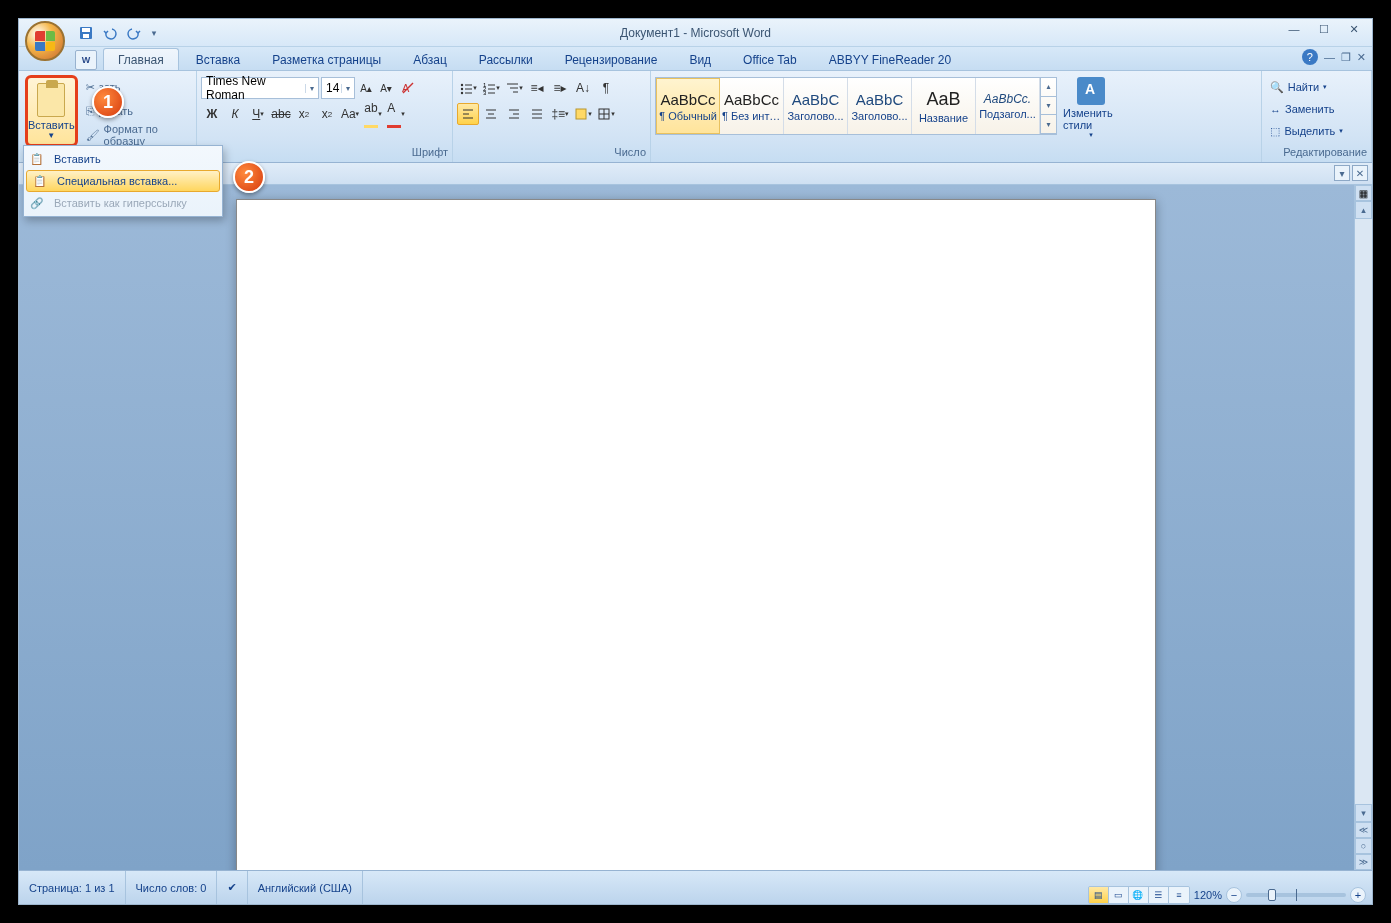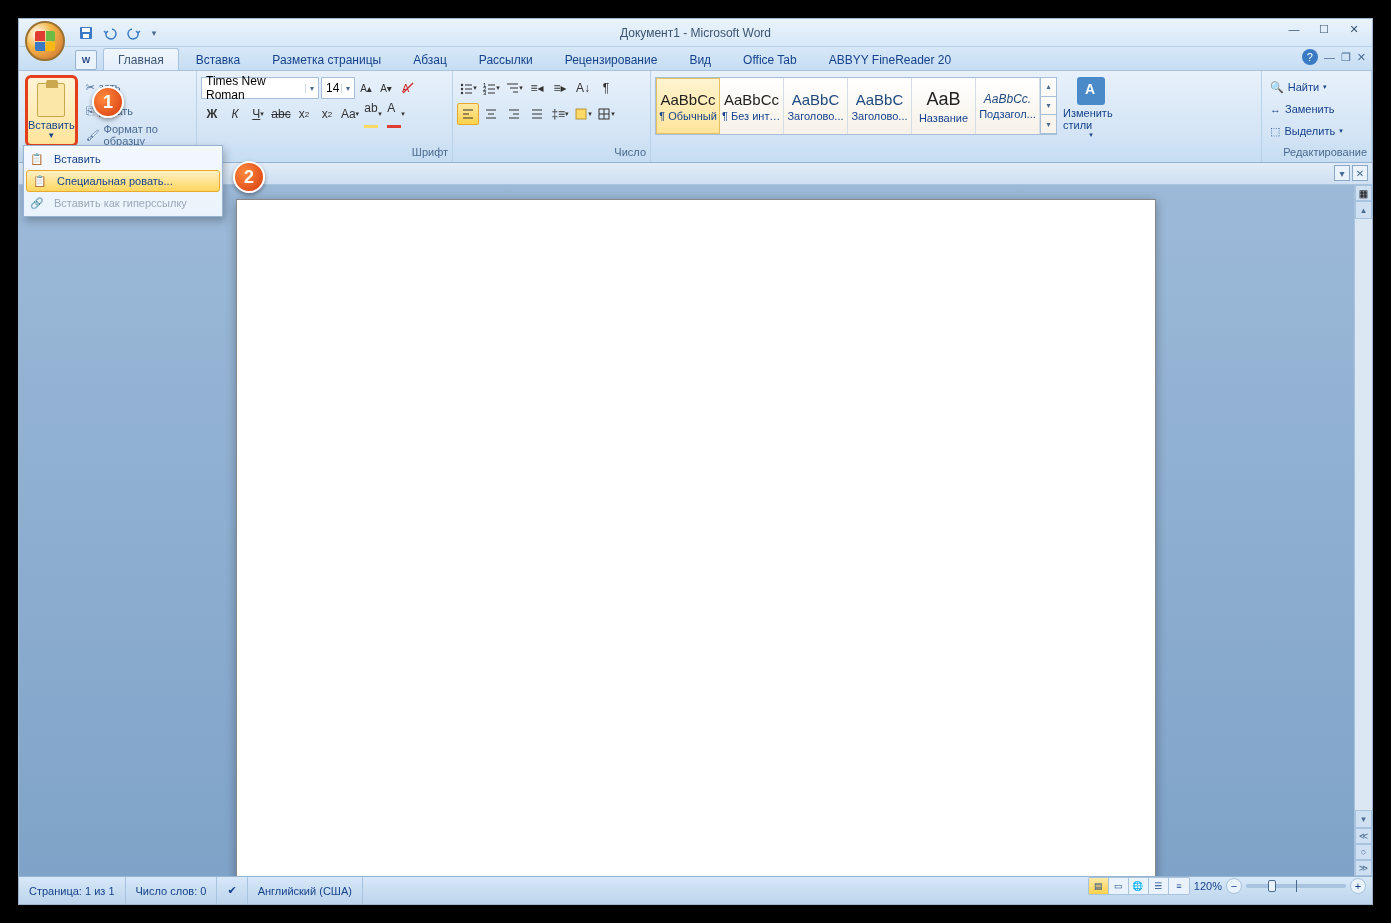--- a/index.html
+++ b/index.html
@@ -98,21 +98,21 @@
 
 .doc-area { flex:1; background: linear-gradient(#9cb9d8,#7fa3c8); display:flex; justify-content:center; overflow:hidden; position:relative;}
 .page { width: 920px; height: 1200px; background:#fff; margin-top:14px; box-shadow: 0 2px 10px rgba(0,0,0,.3); border:1px solid #888;}
 .vscroll { position:absolute; right:0; top:0; bottom:0; width:18px; background:#dbe7f3; border-left:1px solid #a7c3de; display:flex; flex-direction:column;}
 .vscroll .arrow { height:18px; background:#cfe0f2; border:1px solid #a7c3de; display:flex; align-items:center;justify-content:center; font-size:9px; color:#4a6a90;}
 .vscroll .track { flex:1; position:relative;}
 .vscroll .ruler-toggle { height:16px; background:#cfe0f2; border:1px solid #a7c3de; display:flex; align-items:center; justify-content:center; font-size:10px;}
 .vscroll .nav { height:16px; background:#cfe0f2; border:1px solid #a7c3de; display:flex; align-items:center; justify-content:center; font-size:9px; color:#4a6a90;}
 
 
-.statusbar { height: 28px; background: linear-gradient(#d7e8f8,#bcd4ec); border-top:1px solid #96b3d2; display:flex; align-items:flex-start; font-size:11px; color:#15428b; }
+.statusbar { height: 34px; background: linear-gradient(#d7e8f8,#bcd4ec); border-top:1px solid #96b3d2; display:flex; align-items:flex-end; font-size:11px; color:#15428b; }
 .statusbar .cell { padding:0 10px; border-right:1px solid #a7c3de; height:100%; display:flex; align-items:center; gap:4px;}
 .statusbar .right { margin-left:auto; display:flex; align-items:center; gap:4px; padding-right:6px;}
 .view-btns { display:flex; border:1px solid #a7c3de; border-radius:2px; overflow:hidden;}
 .view-btns div { width:20px; height:16px; border-right:1px solid #a7c3de; background:#eaf3fb; display:flex; align-items:center; justify-content:center; font-size:9px;}
 .view-btns div.sel { background: linear-gradient(#ffe9a6,#ffd24a);}
 .zoom-slider { width:100px; height:4px; background:#a7c3de; position:relative; border-radius:2px;}
 .zoom-slider::before { content:''; position:absolute; left:50%; top:-4px; width:1px; height:12px; background:#4a6a90;}
 .zoom-slider .thumb { position:absolute; left:22%; top:-4px; width:8px; height:12px; background:#eaf3fb; border:1px solid #4a6a90; border-radius:2px;}
 .zoom-btn { width:16px; height:16px; border:1px solid #a7c3de; border-radius:8px; background:#eaf3fb; display:flex; align-items:center; justify-content:center; font-size:11px; color:#15428b;}
 
@@ -410,21 +410,21 @@
       <div class="group-label">Редактирование</div>
     </div>
 
     <div class="paste-menu">
       <div class="menu-item">
         <span class="mico">📋</span>
         <span>Вставить</span>
       </div>
       <div class="menu-item hl">
         <span class="mico">📋</span>
-        <span>Специальная ровать...</span>
+        <span>Специальная вставка...</span>
       </div>
       <div class="menu-item dis">
         <span class="mico">🔗</span>
         <span>Вставить как гиперссылку</span>
       </div>
     </div>
     <div class="callout-2">2</div>
 
   </div>
 

